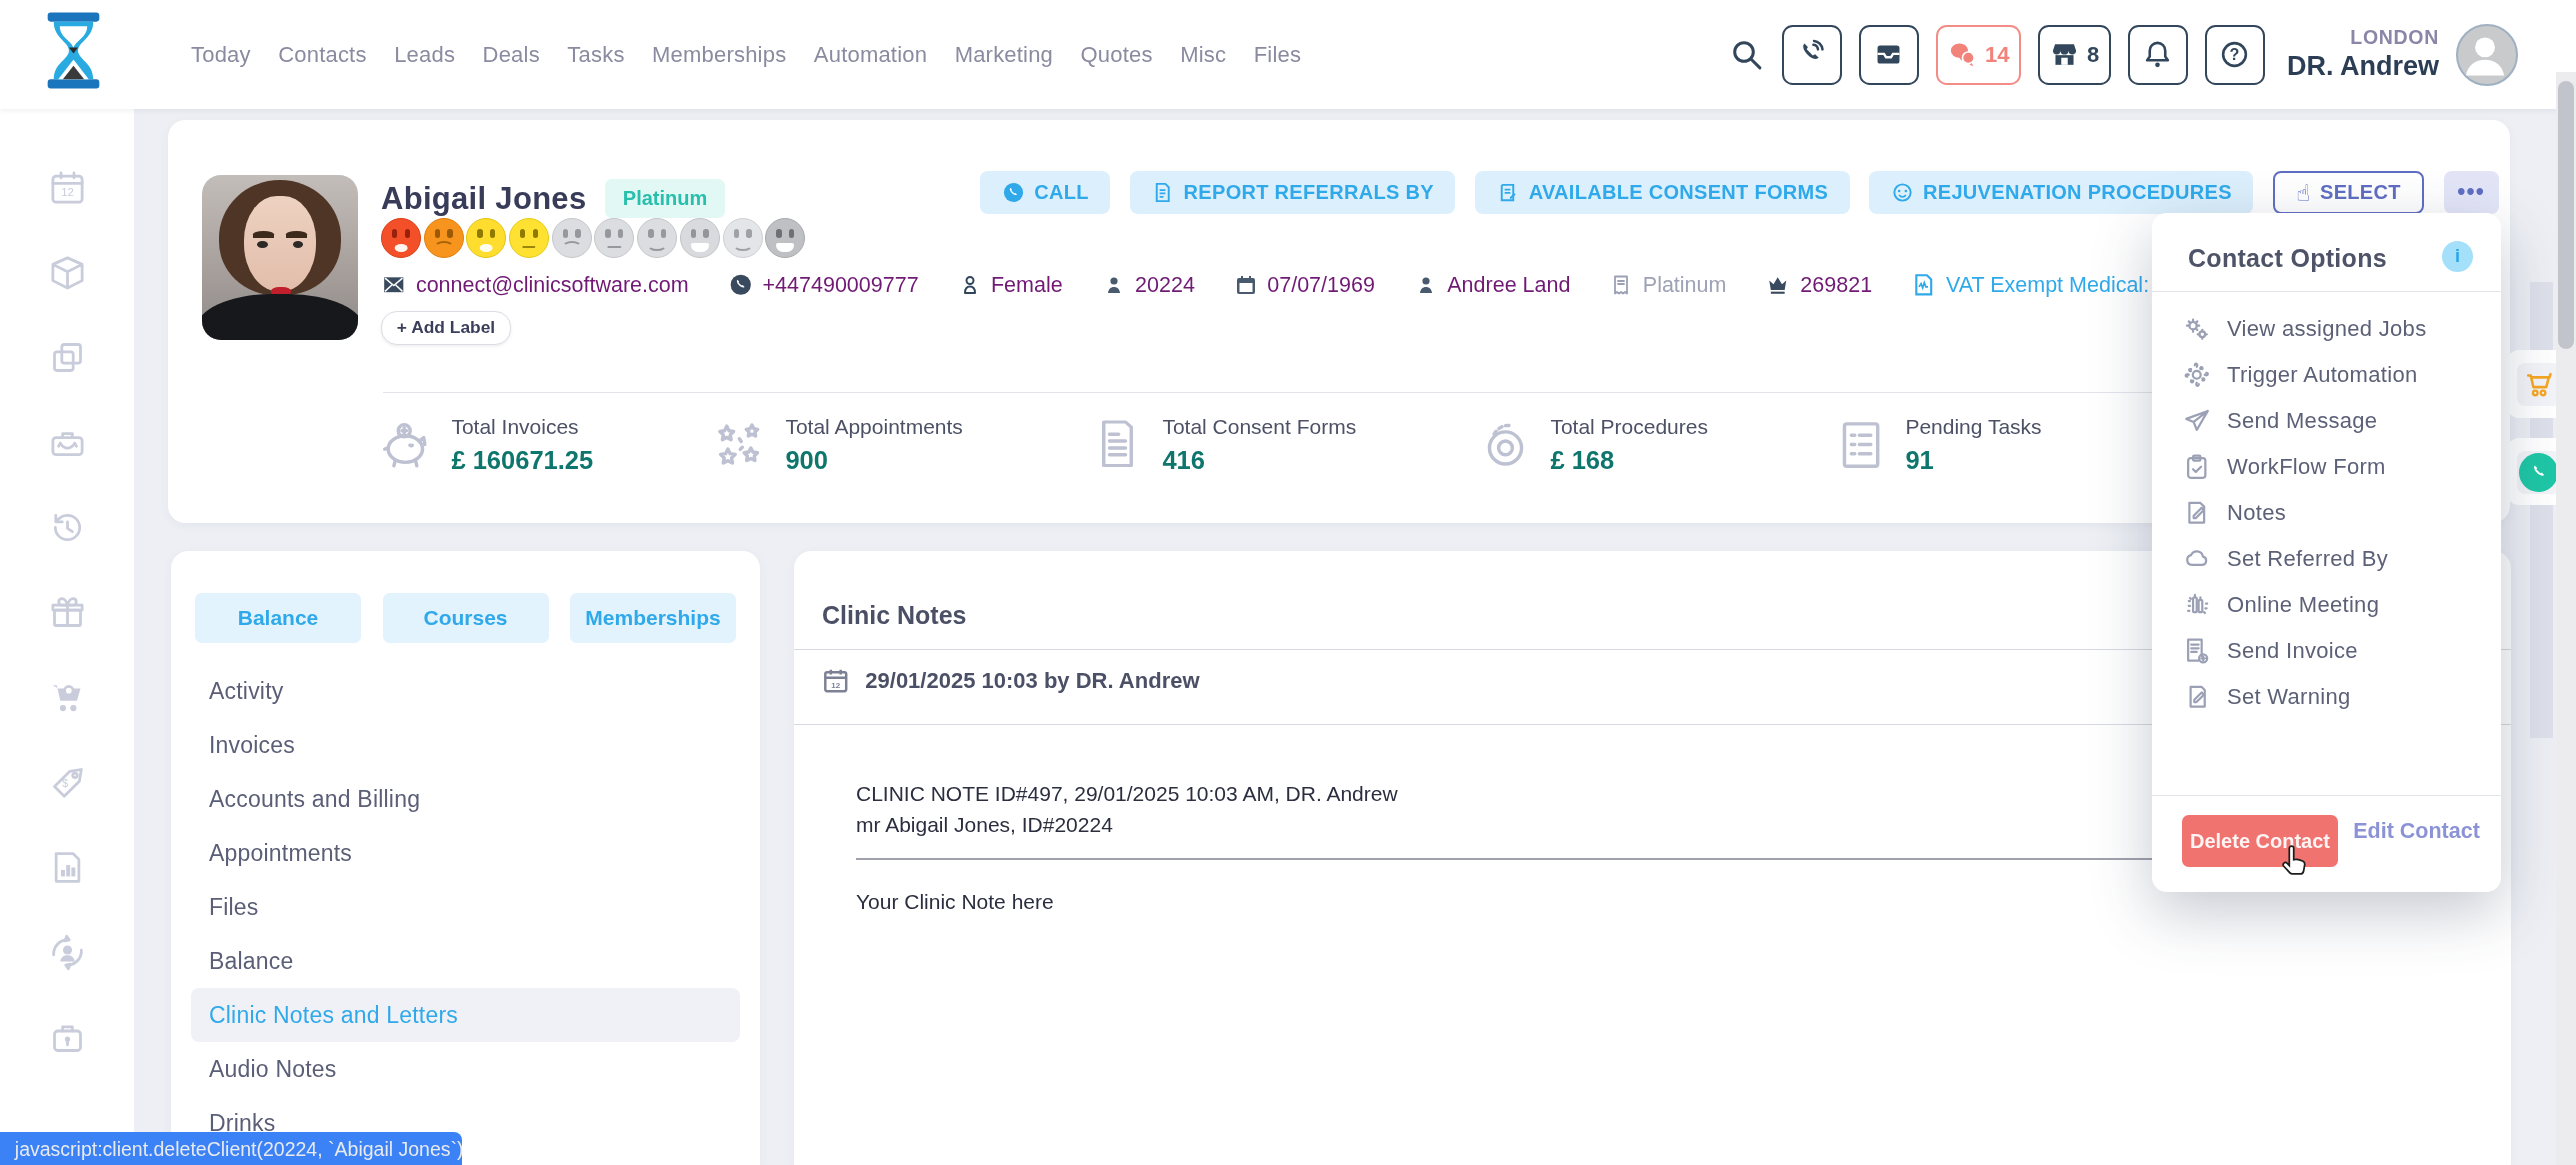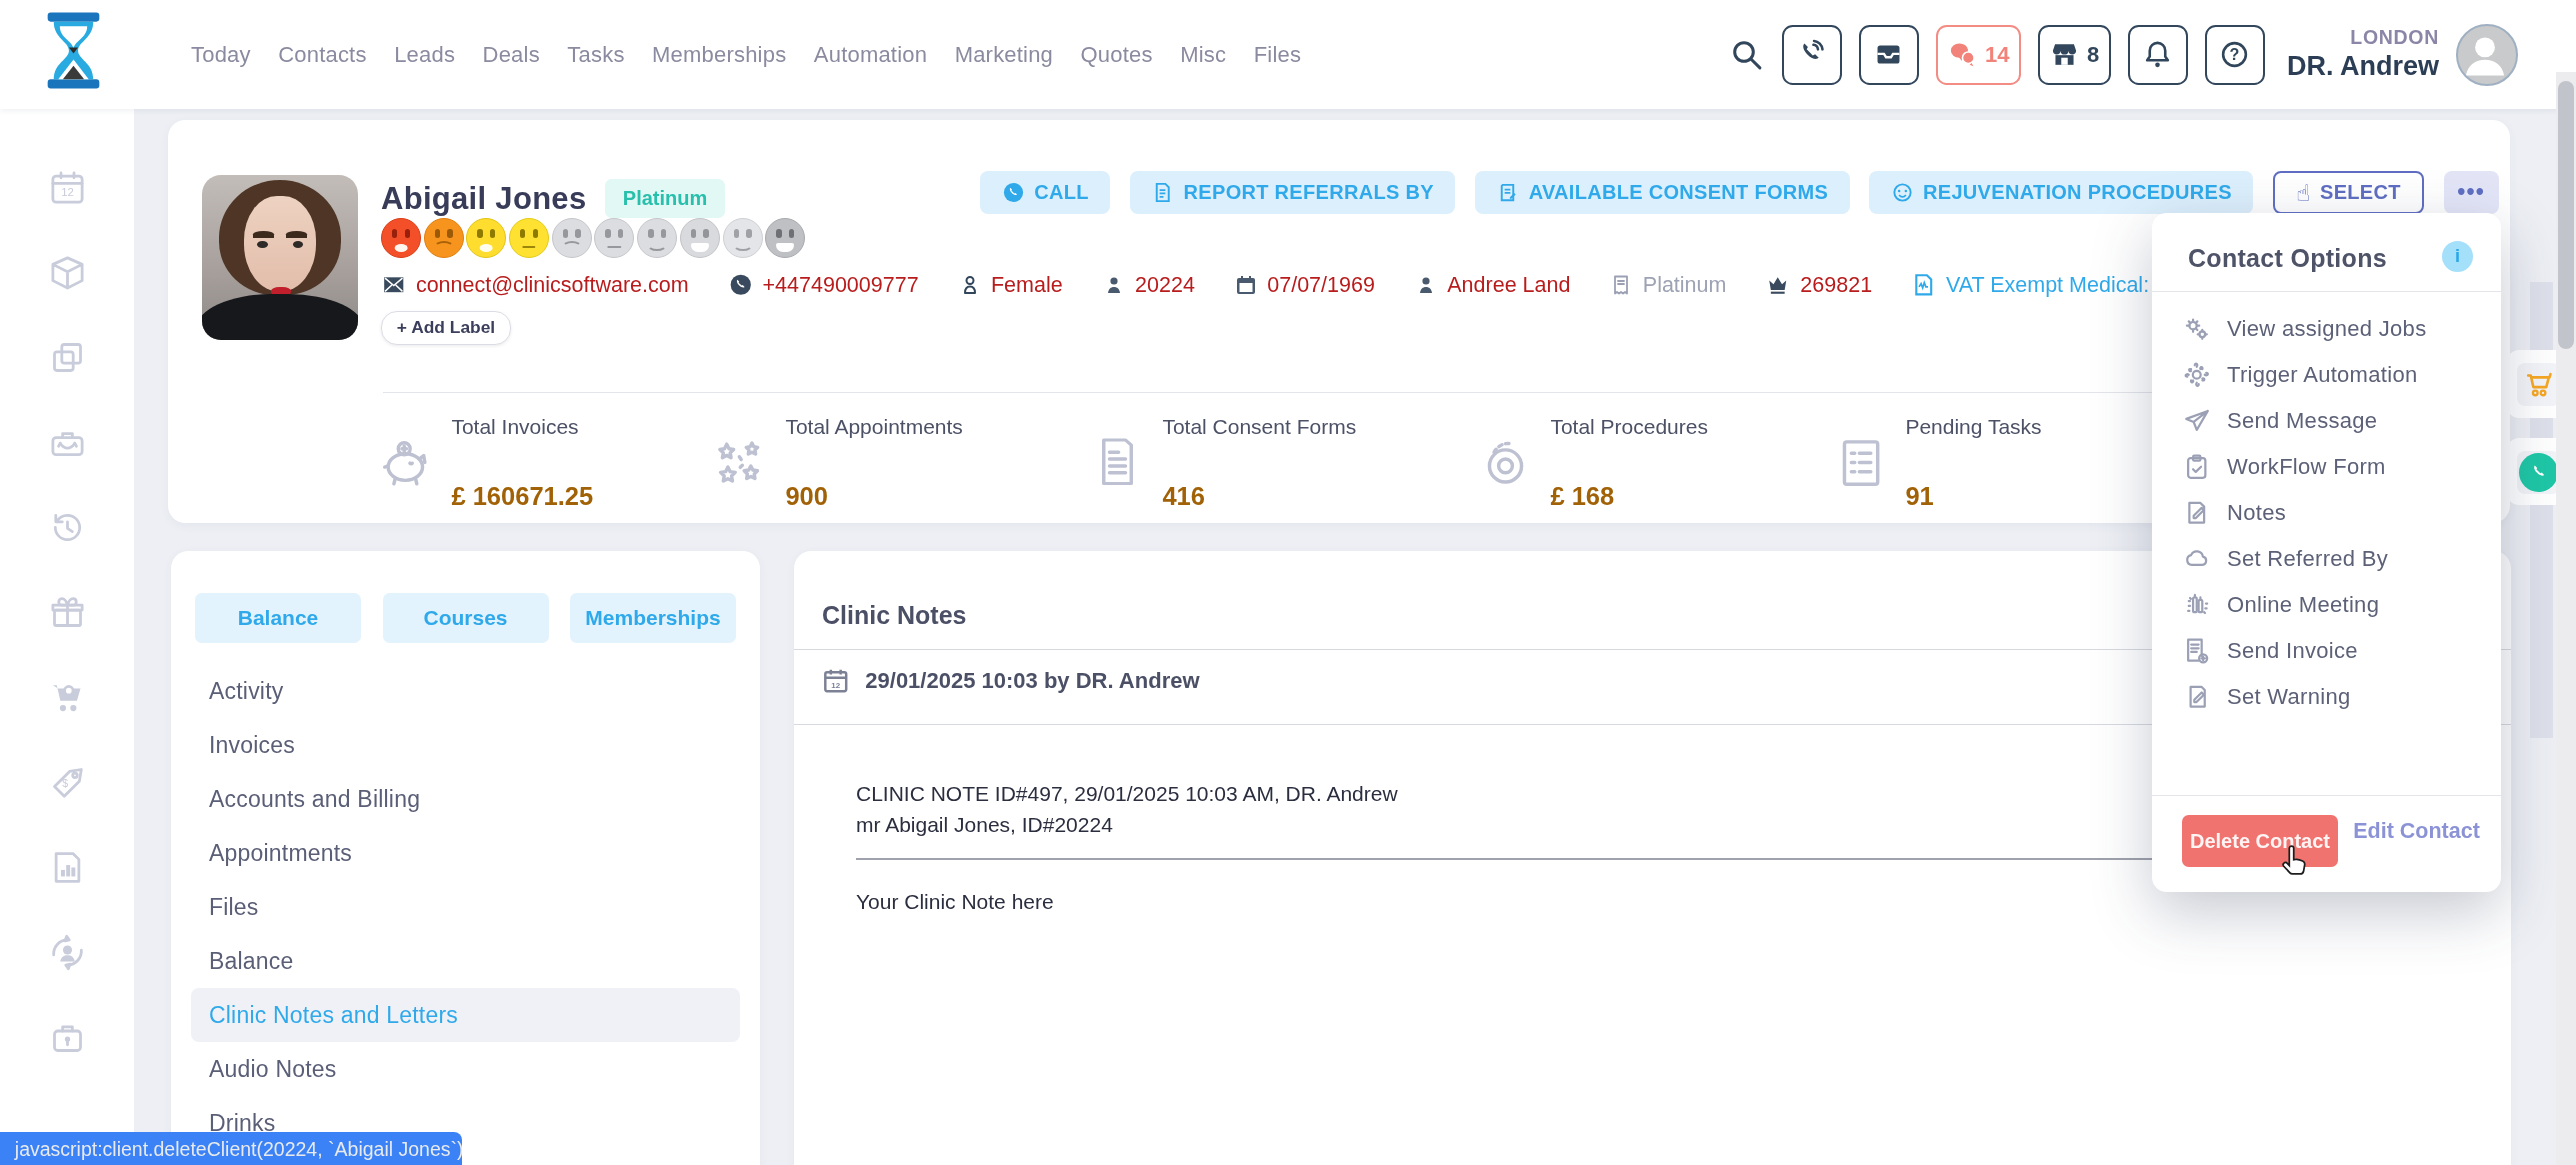--- a/index.html
+++ b/index.html
@@ -61,36 +61,36 @@
         position:relative;box-sizing:border-box;cursor:pointer;}
   .mood i{position:absolute;top:10px;width:5.4px;height:8.7px;border-radius:2.7px;background:var(--eye);}
   .mood i.l{left:10px}.mood i.r{right:10px}
   .mood b{position:absolute;left:50%;transform:translateX(-50%);}
   .mood.open b{bottom:5.4px;width:12.7px;height:8px;border-radius:50%;background:var(--mouth);}
   .mood.frown b{bottom:3.4px;width:16px;height:8.7px;border:2px solid transparent;border-top:2px solid var(--mouth);border-radius:50%;}
   .mood.flat b{bottom:8.7px;width:13.4px;height:2.7px;border-radius:1.3px;background:var(--mouth);}
   .mood.smile b{bottom:6px;width:16px;height:8.7px;border:2px solid transparent;border-bottom:2px solid var(--mouth);border-radius:50%;}
   .mood.grin b{bottom:5.4px;width:18px;height:8.7px;background:var(--mouth);border-radius:2.7px 2.7px 9.4px 9.4px;}
   .details{position:absolute;left:213px;top:151px;height:28px;display:flex;align-items:center;gap:39px;white-space:nowrap;}
-  .detail{display:flex;align-items:center;gap:9.4px;font-size:21.5px;color:#b91c1c;font-weight:500;}
+  .detail{display:flex;align-items:center;gap:9.4px;font-size:21.5px;color:#701a75;font-weight:500;}
   .detail.blue{color:#2FA9EA;}
   .detail .bold{font-weight:700;}
   .addlabel{position:absolute;left:213px;top:191px;display:inline-flex;align-items:center;gap:5.4px;
             border:1.3px solid #DCDCE6;border-radius:16px;background:#fff;box-shadow:0 1.3px 3.4px rgba(0,0,0,.08);
             padding:5.4px 14.8px;font-size:17.4px;font-weight:600;color:#3B3F5C;cursor:pointer;}
   .actions{position:absolute;right:11.4px;top:51px;display:flex;gap:19.5px;}
   .act{height:43px;display:flex;align-items:center;gap:9.4px;padding:0 21.5px;border-radius:8px;
        background:#DCEFFC;color:#2FA9EA;font-size:20px;font-weight:700;letter-spacing:0.3px;cursor:pointer;box-sizing:border-box;}
   .act.select{background:#fff;border:2px solid #5F6EC2;color:#5F6EC2;}
   .act.dots{background:#E3E5F7;color:#5F6EC2;font-size:23px;letter-spacing:1.3px;padding:0 13.4px;}
   .statdivider{position:absolute;left:215px;right:81px;top:272px;height:1.3px;background:#E4E5EB;}
   .stat{position:absolute;top:295px;display:flex;gap:17.4px;align-items:center;}
   .stat .txt{display:flex;flex-direction:column;gap:6.7px;}
   .slabel{font-size:21px;color:#4C5166;font-weight:500;}
-  .sval{font-size:25.5px;color:#a16207;font-weight:700;margin-top:36px;}
+  .sval{font-size:25.5px;color:#0f766e;font-weight:700;}
 
   
   .tabs{position:absolute;left:24px;right:24px;top:42px;display:flex;gap:21.5px;}
   .tab{flex:1;height:50px;border-radius:6.7px;background:#E2F3FD;color:#2FA9EA;font-size:21px;font-weight:600;
        display:flex;align-items:center;justify-content:center;cursor:pointer;}
   .sidelist{position:absolute;left:0;right:0;top:113px;}
   .slitem{height:54px;display:flex;align-items:center;padding-left:38px;font-size:23px;color:#5A5E76;
           font-weight:500;cursor:pointer;letter-spacing:0.2px;}
   .slitem.active{background:#EFF1F6;border-radius:8px;margin:0 20px;padding-left:18px;color:#2FA9EA;}
 

